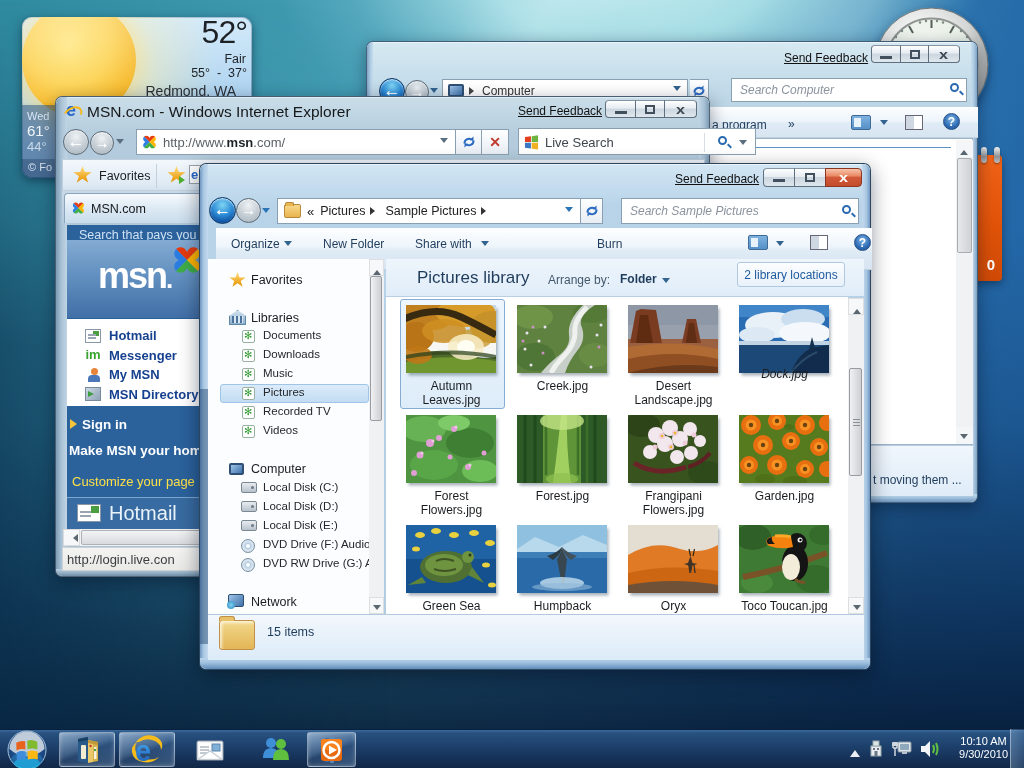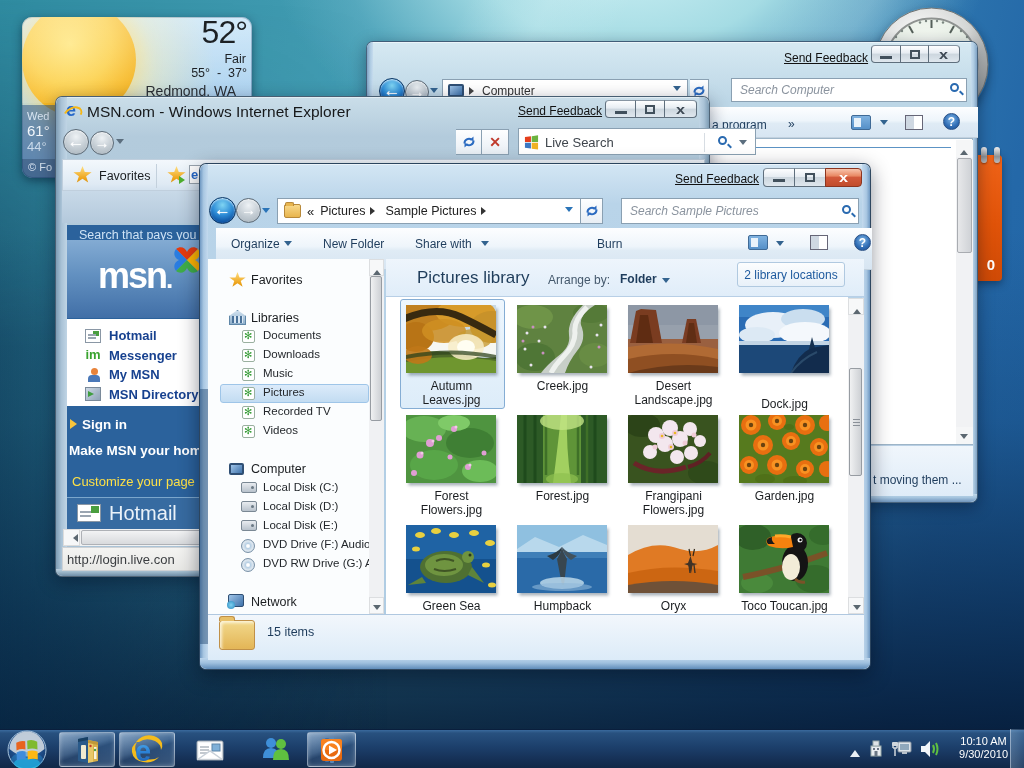--- a/index.html
+++ b/index.html
@@ -364,20 +364,30 @@
       </div>
     </div>
 
     <div class="navcirc grey" style="left:7px; top:32px;">
       <span class="arr-l"></span>
     </div>
     <div class="navcirc fwd grey" style="left:34px; top:34px;">
       <span class="arr-r"></span>
     </div>
     <div class="ddtri" style="left:60px; top:42px; border-top-color:#5b6e7e;"></div>
+    <div class="bcbox" style="left:80px; top:32px; width:320px; height:26px;">
+      <svg width="16" height="16" viewBox="0 0 16 16" style="margin-left:4px;">
+        <path d="M8.5 8 L3 2.5 C5 1 7.5 1.5 8.5 4 C9.5 1.5 12 1 14 2.5 Z" fill="#e63b0f"></path>
+        <path d="M8.5 8 L3 2.5 C1.5 4.5 2 7 4.5 8 C2 9 1.5 11.5 3 13.5 Z" fill="#2a7de1"></path>
+        <path d="M8.5 8 L3 13.5 C5 15 7.5 14.5 8.5 12 C9.5 14.5 12 15 14 13.5 Z" fill="#3fae49"></path>
+        <path d="M8.5 8 L14 2.5 C15.5 4.5 15 7 12.5 8 C15 9 15.5 11.5 14 13.5 Z" fill="#ffb400"></path>
+      </svg>
+      <span style="font-size:13px; color:#5a5f66; margin-left:6px;">http://www.<b style="color:#1d2227;">msn</b>.com/</span>
+      <span class="ddtri2" style="margin-left:auto; margin-right:7px; border-top-color:#5b6e7e;"></span>
+    </div>
     <div class="refbtn" style="left:400px; top:32px; height:26px; width:26px;">
       <svg width="14" height="14" viewBox="0 0 14 14">
         <path d="M2.5 8.5 A4.5 4.5 0 0 1 9.5 4.5" stroke="#2a6ac0" stroke-width="2" fill="none"></path>
         <path d="M11.5 1.5 L11.5 6 L7.5 5 Z" fill="#2a6ac0"></path>
         <path d="M11.5 5.5 A4.5 4.5 0 0 1 4.5 9.5" stroke="#2a6ac0" stroke-width="2" fill="none"></path>
         <path d="M2.5 12.5 L2.5 8 L6.5 9 Z" fill="#2a6ac0"></path>
       </svg>
     </div>
     <div class="refbtn" style="left:426px; top:32px; height:26px; width:27px;">
       <span style="color:#c0392b; font-size:14px; font-weight:bold;">✕</span>
@@ -398,20 +408,29 @@
     <div style="position:absolute; left:6px; top:62px; width:643px; height:32px; background:linear-gradient(180deg,#f3f8fc,#dfeaf4 80%,#d4e2ef); border:1px solid #c0cfdd;">
       <span class="star" style="position:absolute; left:10px; top:6px;"></span>
       <span style="position:absolute; left:36px; top:9px; font-size:12.5px; color:#1b1e21;">Favorites</span>
       <span style="position:absolute; left:93px; top:4px; width:1px; height:24px; background:#c3d0dc;"></span>
       <span class="star" style="position:absolute; left:104px; top:6px;"></span>
       <span style="position:absolute; left:116px; top:16px; width:0; height:0; border:4px solid transparent; border-left:6px solid #4caf2e;"></span>
       <span class="ie-doc" style="position:absolute; left:126px; top:5px;"></span>
     </div>
 
     <div style="position:absolute; left:6px; top:94px; width:643px; height:32px; background:linear-gradient(180deg,#c8d9e8,#b4c9dc);">
+      <div style="position:absolute; left:2px; top:2px; width:138px; height:30px; border:1px solid #8aa4bc; border-bottom:none; border-radius:4px 4px 0 0; background:linear-gradient(180deg,#f7fafd 0%, #dce9f4 50%, #c9dcEc 100%);">
+        <svg width="14" height="14" viewBox="0 0 16 16" style="position:absolute; left:6px; top:7px;">
+          <path d="M8.5 8 L3 2.5 C5 1 7.5 1.5 8.5 4 C9.5 1.5 12 1 14 2.5 Z" fill="#e63b0f"></path>
+          <path d="M8.5 8 L3 2.5 C1.5 4.5 2 7 4.5 8 C2 9 1.5 11.5 3 13.5 Z" fill="#2a7de1"></path>
+          <path d="M8.5 8 L3 13.5 C5 15 7.5 14.5 8.5 12 C9.5 14.5 12 15 14 13.5 Z" fill="#3fae49"></path>
+          <path d="M8.5 8 L14 2.5 C15.5 4.5 15 7 12.5 8 C15 9 15.5 11.5 14 13.5 Z" fill="#ffb400"></path>
+        </svg>
+        <span style="position:absolute; left:26px; top:8px; font-size:12.5px; color:#16181a;">MSN.com</span>
+      </div>
       <div style="position:absolute; left:144px; top:6px; width:22px; height:26px; border:1px solid #9ab0c6; border-bottom:none; border-radius:3px 3px 0 0; background:linear-gradient(180deg,#e6eef6,#cfdeeb);"></div>
     </div>
 
     <div id="msnpage">
       <div style="position:absolute; left:0; top:0; width:100%; height:15px;"></div>
       <span style="position:absolute; left:12px; top:3px; font-size:12.5px; color:#cfe3f5;">Search that pays you</span>
       <div id="msnlogo">
         <span style="position:absolute; left:31px; top:15px; font-size:36px; font-weight:bold; color:#fff; letter-spacing:-2px;">msn<span style="font-size:26px;">.</span></span>
         <svg width="32" height="32" viewBox="0 0 16 16" style="position:absolute; left:103px; top:4px;">
           <path d="M8.5 8 L3 2.5 C5 1 7.5 1.5 8.5 4 C9.5 1.5 12 1 14 2.5 Z" fill="#e63b0f"></path>
@@ -837,21 +856,21 @@
         <path d="M52 12 Q44 10 36 11" stroke="#ffa828" stroke-width="3" fill="none"></path>
         <circle cx="61" cy="15" r="2.5" fill="#f0f0f0"></circle>
           <circle cx="61.5" cy="15" r="1.2" fill="#000"></circle>
         <path d="M56 54 Q60 58 66 57" stroke="#7a5228" stroke-width="3" fill="none"></path>
       </svg>
       </div>
 
       <div class="lbl" style="left:10px; top:120px;">Autumn<br>Leaves.jpg</div>
       <div class="lbl" style="left:121px; top:120px;">Creek.jpg</div>
       <div class="lbl" style="left:232px; top:120px;">Desert<br>Landscape.jpg</div>
-      <div class="lbl" style="left:343px; top:138px;">Dock.jpg</div>
+      <div class="lbl" style="left:343px; top:108px;font-style:italic;">Dock.jpg</div>
       <div class="lbl" style="left:10px; top:230px;">Forest<br>Flowers.jpg</div>
       <div class="lbl" style="left:121px; top:230px;">Forest.jpg</div>
       <div class="lbl" style="left:232px; top:230px;">Frangipani<br>Flowers.jpg</div>
       <div class="lbl" style="left:343px; top:230px;">Garden.jpg</div>
       <div class="lbl" style="left:10px; top:340px;">Green Sea</div>
       <div class="lbl" style="left:121px; top:340px;">Humpback</div>
       <div class="lbl" style="left:232px; top:340px;">Oryx</div>
       <div class="lbl" style="left:343px; top:340px;">Toco Toucan.jpg</div>
     </div>
 

